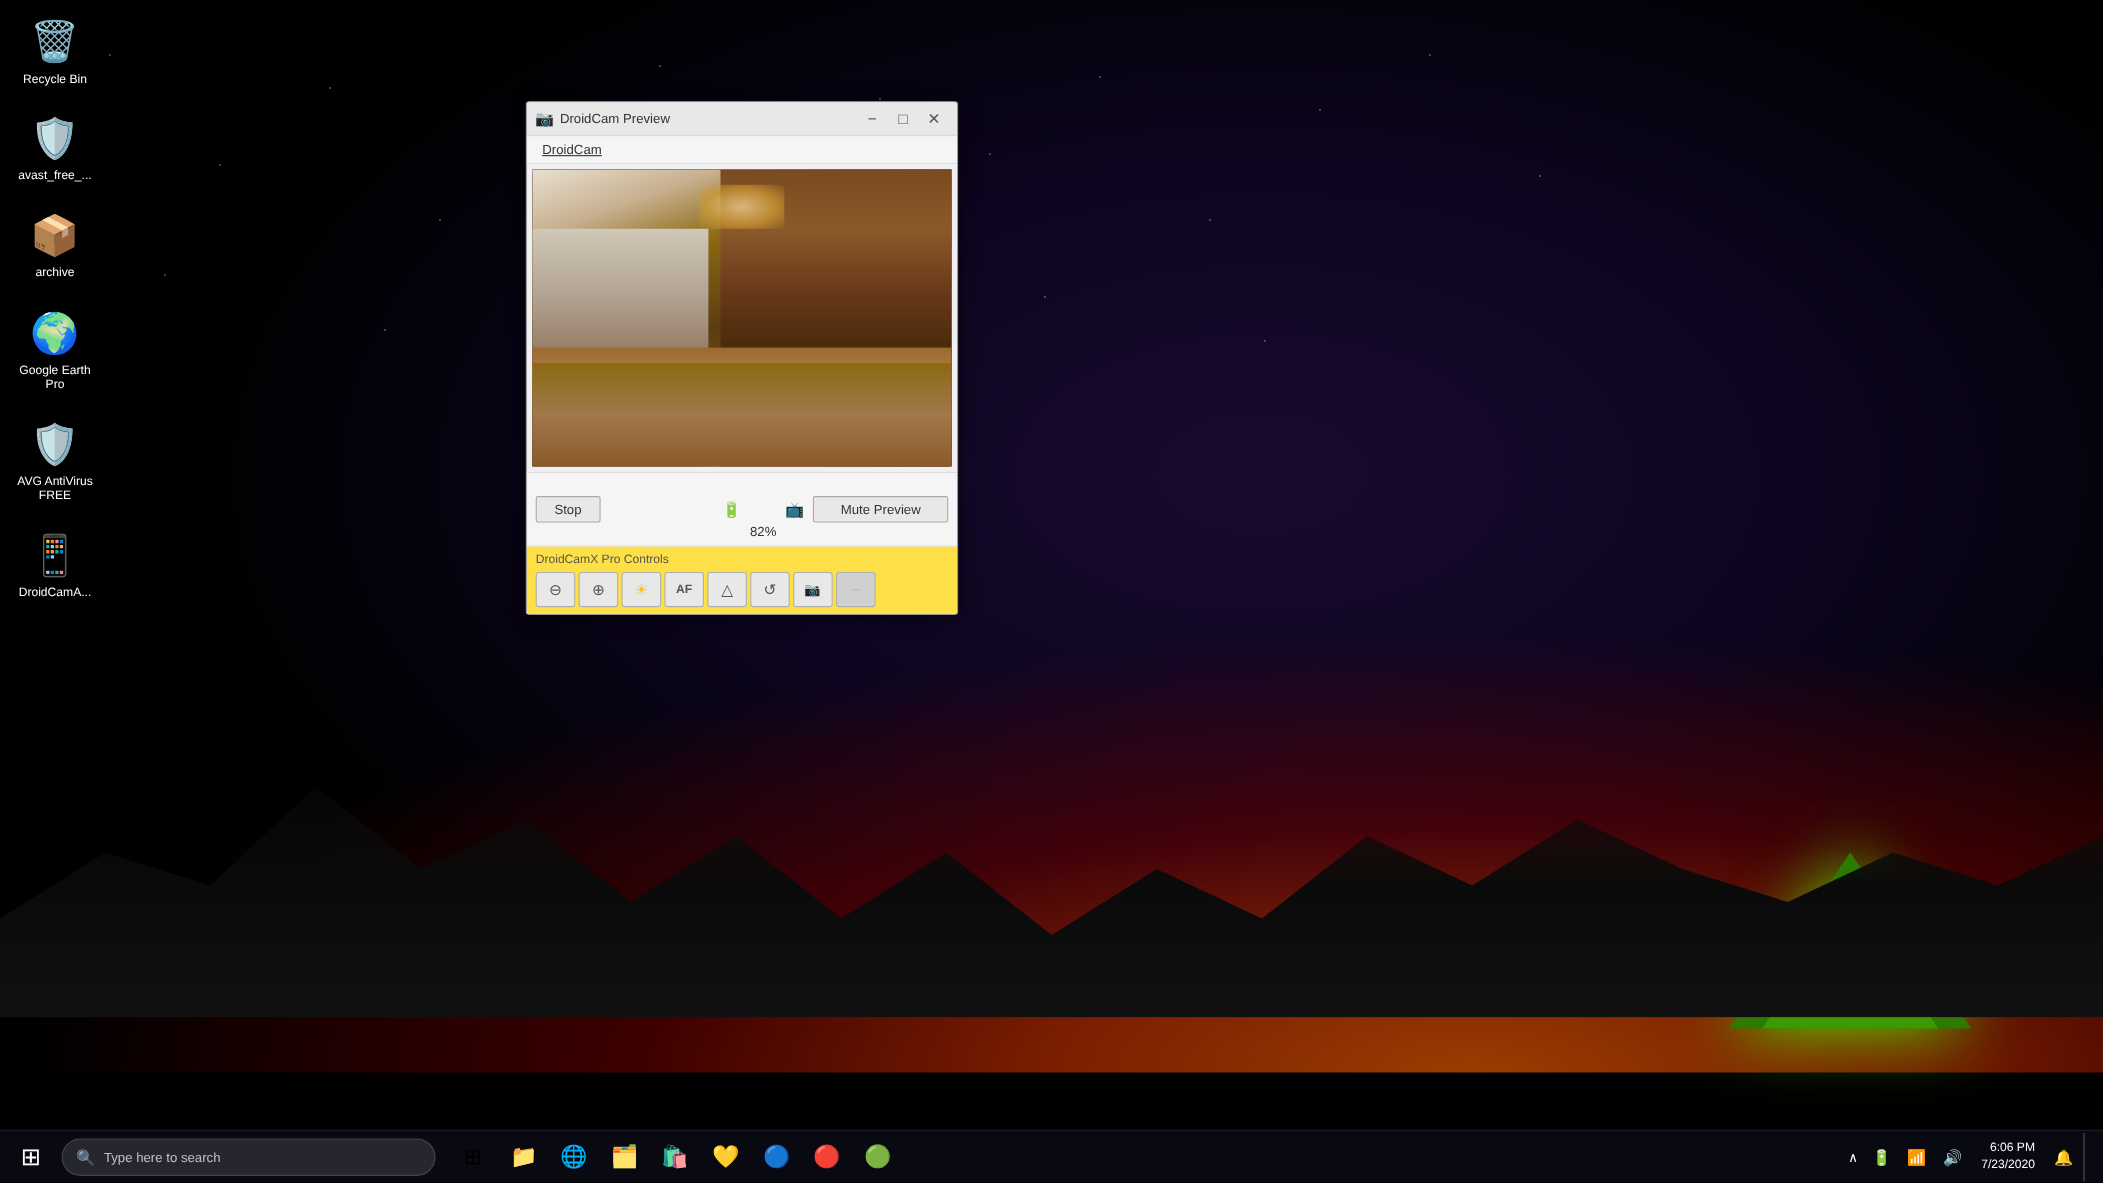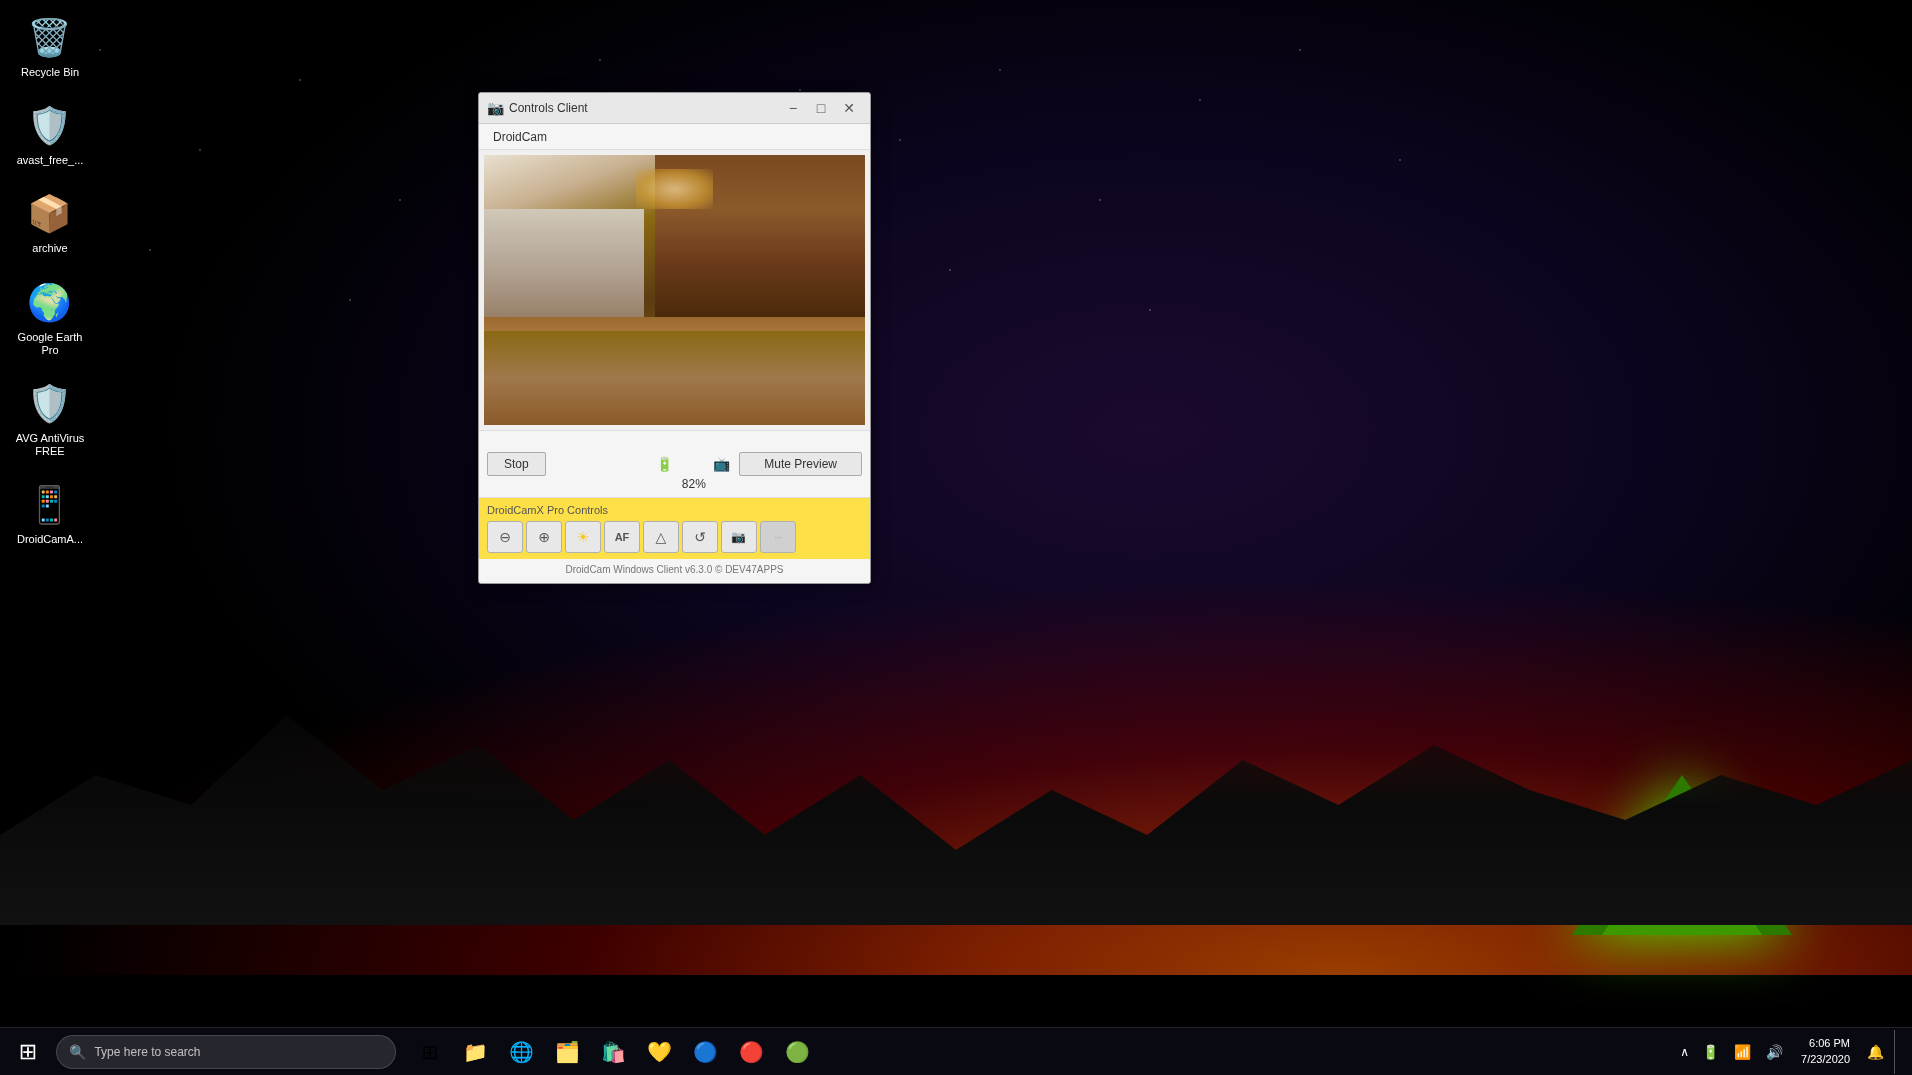--- a/index.html
+++ b/index.html
@@ -197,20 +197,21 @@
       border-bottom: 1px solid #ddd;
       background: #f5f5f5;
     }
 
     .menu-item {
       display: inline-block;
       padding: 2px 6px;
       font-size: 12px;
       color: #333;
       cursor: pointer;
+      text-decoration: underline;
     }
 
     .camera-preview {
       margin: 5px;
       background: #2a1a0a;
       height: 270px;
       overflow: hidden;
       position: relative;
     }
 
@@ -489,21 +490,21 @@
       <div class="icon-img">📱</div>
       <span class="icon-label">DroidCamA...</span>
     </div>
 
   </div>
 
   <div class="app-window">
 
     <div class="title-bar">
       <div class="title-bar-icon">📷</div>
-      <span class="title-bar-title">Controls Client</span>
+      <span class="title-bar-title">DroidCam Preview</span>
       <div class="title-bar-controls">
         <button class="title-bar-btn">−</button>
         <button class="title-bar-btn">□</button>
         <button class="title-bar-btn close">✕</button>
       </div>
     </div>
 
     <div class="menu-bar">
       <span class="menu-item">DroidCam</span>
     </div>
@@ -537,21 +538,20 @@
         <button class="pro-btn" title="Zoom In">⊕</button>
         <button class="pro-btn icon-bulb" title="Brightness">☀</button>
         <button class="pro-btn" title="Auto Focus" style="font-size:11px;font-weight:bold;">AF</button>
         <button class="pro-btn" title="Triangle">△</button>
         <button class="pro-btn" title="Rotate">↺</button>
         <button class="pro-btn" title="Photo" style="font-size:12px;">📷</button>
         <button class="pro-btn disabled" title="More" style="font-size:11px;letter-spacing:-1px;">···</button>
       </div>
     </div>
 
-    <div class="footer-text">DroidCam Windows Client v6.3.0 © DEV47APPS</div>
   </div>
 
   <div class="taskbar">
 
     <div class="start-btn">
       <span>⊞</span>
     </div>
 
     <div class="search-box">
       <span class="search-icon-tb">🔍</span>

